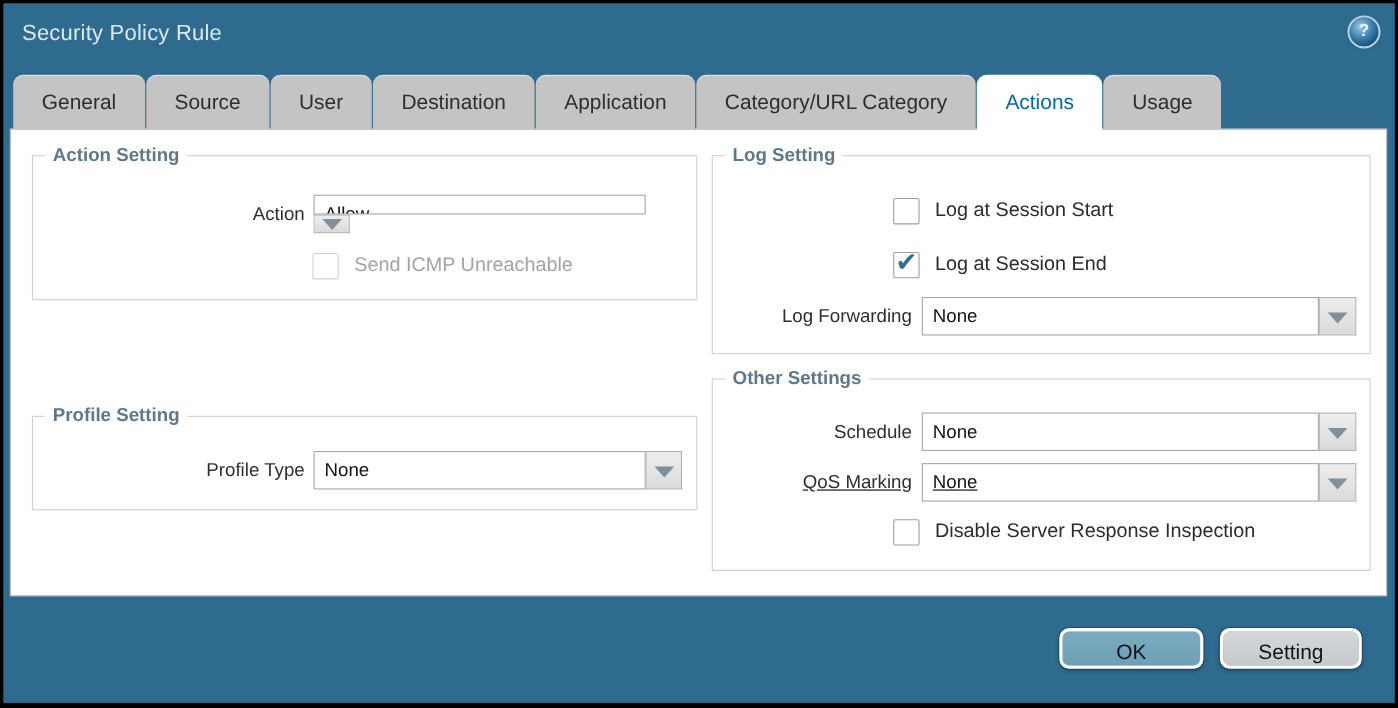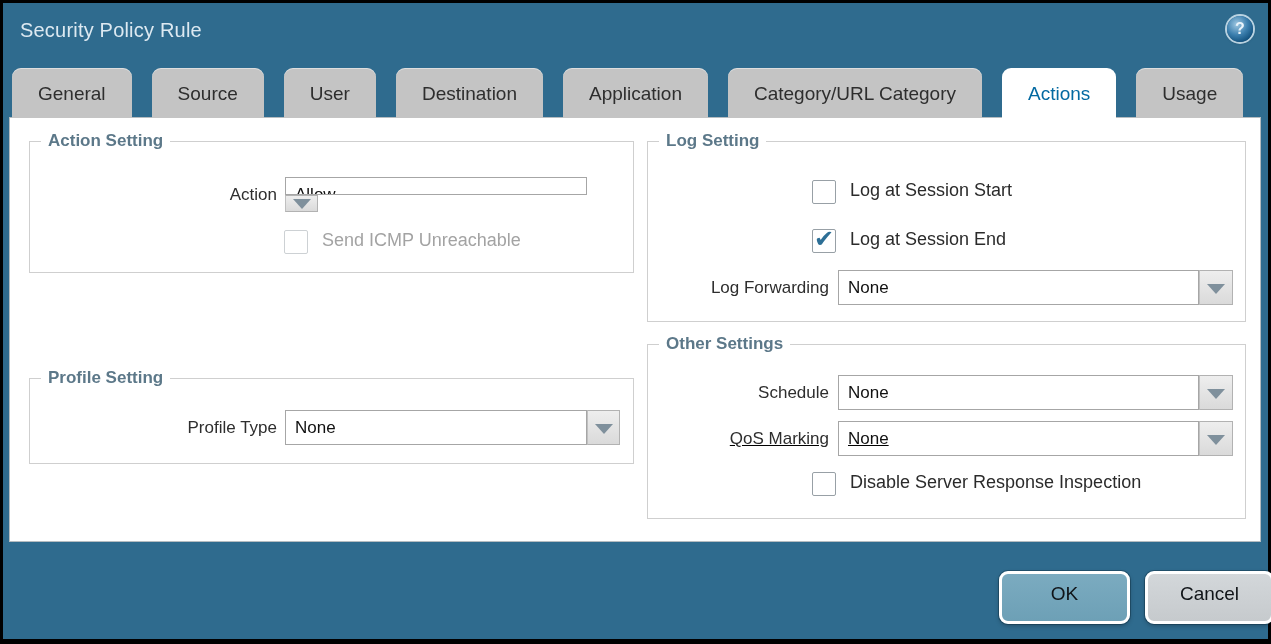--- a/index.html
+++ b/index.html
@@ -19,21 +19,21 @@
   .dialog-bg{position:absolute;left:3px;top:3px;right:3px;bottom:5px;background:var(--titlebar-bg);}
 
   
   .title{position:absolute;left:20px;top:19px;font-size:20px;color:#dde9f1;letter-spacing:.2px;}
   .help{position:absolute;left:1227px;top:16px;width:26px;height:26px;border-radius:50%;
         background:radial-gradient(circle at 38% 32%, #9fc8e2 0%, #3c7fae 45%, #155481 75%, #0d3d61 100%);
         box-shadow:0 0 0 2px rgba(210,230,242,.85), 0 1px 3px rgba(0,0,0,.4);
         color:#eaf4fb;font-size:16px;font-weight:bold;text-align:center;line-height:26px;cursor:pointer;}
 
   
-  .tabs{position:absolute;left:12px;top:68px;height:50px;display:flex;gap:20px;z-index:3;}
+  .tabs{position:absolute;left:12px;top:68px;height:50px;display:flex;gap:1px;z-index:3;}
   .tab{height:50px;line-height:52px;padding:0 26px;background:var(--tab-bg);color:#2e2e2e;
        font-size:19px;border-radius:9px 9px 0 0;cursor:pointer;white-space:nowrap;
        box-shadow:inset 0 1px 0 rgba(255,255,255,.45);}
   .tab.active{background:var(--active-tab-bg);color:#0369a1;height:52px;box-shadow:none;}
 
   
   .panel{position:absolute;left:9px;top:117px;width:1252px;height:425px;background:#fff;
          border:1px solid #b5bcc0;z-index:2;}
 
   
@@ -60,23 +60,23 @@
   .checkbox{width:24px;height:24px;background:#fff;border:1px solid #98a0a6;border-radius:2px;
             position:relative;cursor:pointer;flex:0 0 auto;}
   .checkmark{display:none;position:absolute;left:1px;top:-4px;color:var(--check-color);
              font-size:24px;font-weight:bold;line-height:26px;}
   .checkbox.checked .checkmark{display:block;}
   .cb-label{font-size:18px;color:#2b2b2b;margin-left:14px;white-space:nowrap;}
   .row.disabled .checkbox{border-color:#cdd1d4;cursor:default;}
   .row.disabled .cb-label{color:#a3a3a3;}
 
   
-  .btn{position:absolute;height:53px;border-radius:9px;border:3px solid #fff;
+  .btn{position:absolute;height:37px;border-radius:9px;border:3px solid #fff;
        font-size:19px;color:#101418;text-align:center;line-height:39px;cursor:pointer;
-       box-shadow:0 0 0 1px rgba(10,35,50,.35), 0 2px 4px rgba(0,0,0,.25);margin-left:36px;}
+       box-shadow:0 0 0 1px rgba(10,35,50,.35), 0 2px 4px rgba(0,0,0,.25);}
   .btn-ok{left:963px;top:571px;width:131px;background:linear-gradient(#7babc0,var(--ok-bg));}
   .btn-cancel{left:1109px;top:571px;width:129px;background:linear-gradient(#d3d7da,var(--cancel-bg));}
 </style>
 </head>
 <body>
 
 <div class="dialog">
   <div class="dialog-bg"></div>
 
   <div class="title">Security Policy Rule</div>
@@ -176,14 +176,14 @@
         <span class="checkbox">
           
         </span>
         <span class="cb-label">Disable Server Response Inspection</span>
       </div>
     </div>
 
   </div>
 
   <div class="btn btn-ok">OK</div>
-  <div class="btn btn-cancel">Cancel</div>
+  <div class="btn btn-cancel">Setting</div>
 </div>
 
 </body></html>

